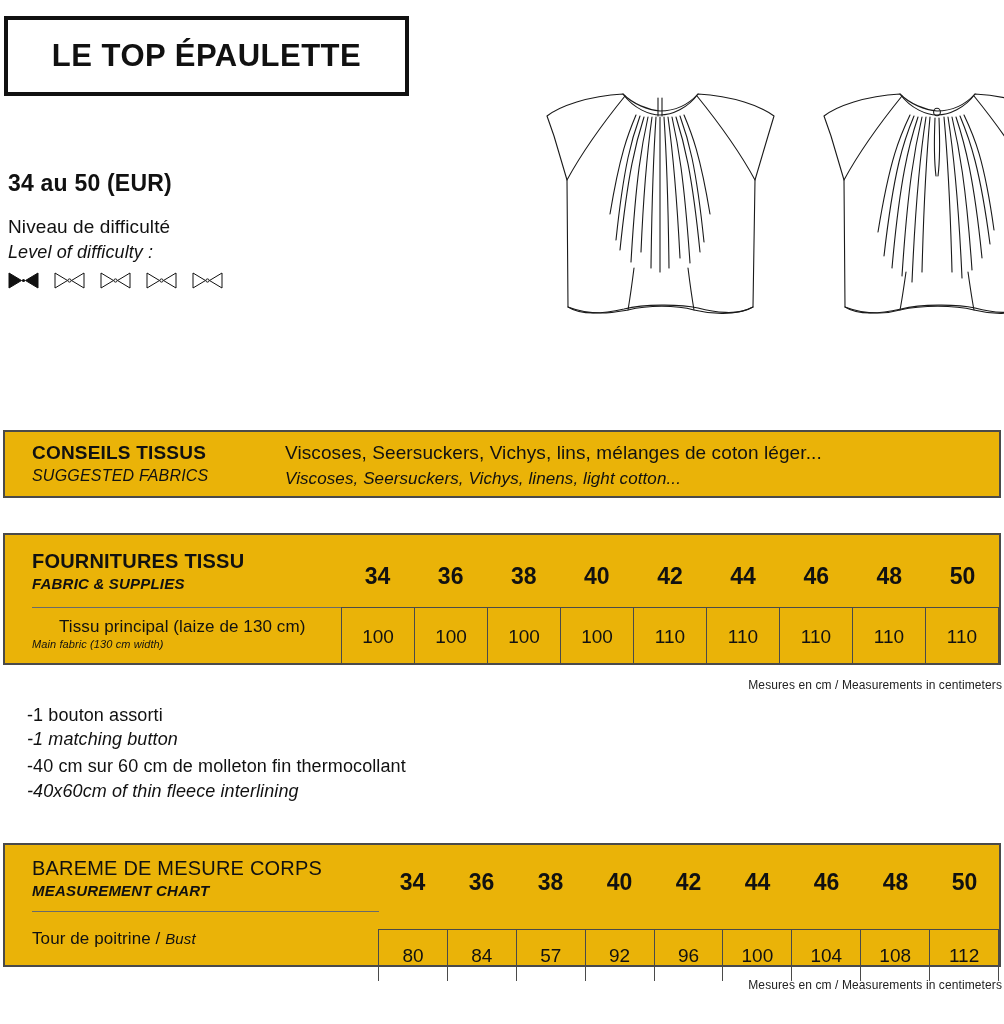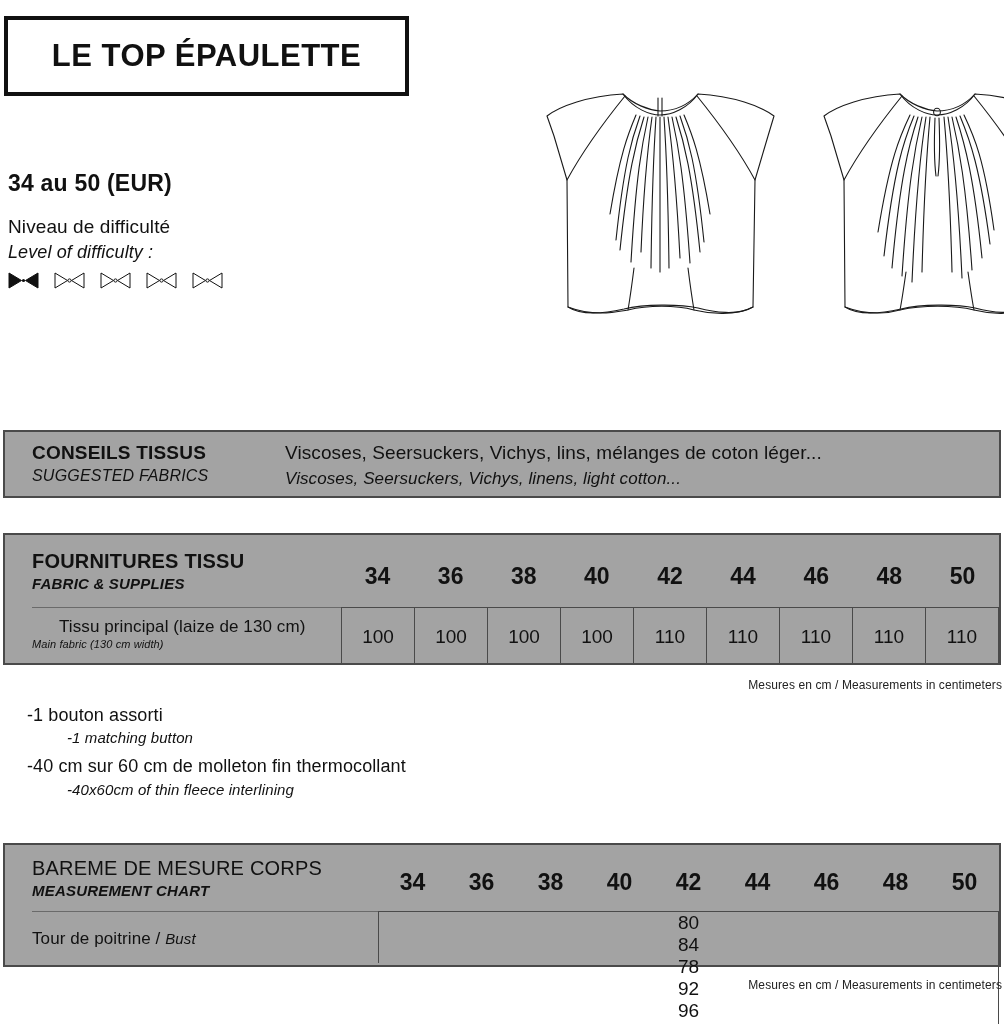--- a/index.html
+++ b/index.html
@@ -77,21 +77,21 @@
     top: 72px;
     width: 556px;
     height: 250px;
   }
   .garment-svg { display: block; }
 
   
   .tbl {
     position: absolute;
     border: 2px solid #4a4a4a;
-    background: #a3a3a3;
+    background: #eab308;
   }
 
   
   #fabric-advice { left: 3px; top: 430px; width: 998px; height: 68px; }
   .fa-inner { position: relative; width: 100%; height: 100%; }
   .fa-label-fr {
     position: absolute; left: 27px; top: 10px;
     font-size: 19px; font-weight: bold; letter-spacing: 0.2px;
   }
   .fa-label-en {
@@ -165,21 +165,21 @@
   #footnote-supplies { left: 600px; top: 678px; width: 402px; }
   #footnote-measure  { left: 600px; top: 978px; width: 402px; }
 
   
   .note-fr {
     position: absolute; left: 27px;
     font-size: 18px; letter-spacing: 0.1px;
   }
   .note-en {
     position: absolute; left: 27px;
-    font-size: 15px; font-style: italic; letter-spacing: 0.1px; margin-left: 40px;
+    font-size: 18px; font-style: italic; letter-spacing: 0.1px;
   }
   #note1-fr { top: 705px; }
   #note1-en { top: 729px; }
   #note2-fr { top: 756px; }
   #note2-en { top: 781px; }
 
   
   #measure-table { left: 3px; top: 843px; width: 998px; height: 124px; }
   .ms-inner { position: relative; width: 100%; height: 100%; }
   .ms-title-fr {
@@ -203,26 +203,25 @@
   .ms-rowline {
     position: absolute; left: 27px; top: 66px; width: 347px;
     border-top: 1px solid #6a6a6a;
   }
   .ms-rowlabel {
     position: absolute; left: 27px; top: 84px;
     font-size: 17px; letter-spacing: 0.1px;
   }
   .ms-rowlabel i { font-size: 15px; }
   .ms-cells {
-    position: absolute; left: 373px; top: 66px;
+    position: absolute; left: 373px; top: 84px;
     width: 621px; height: 52px;
     display: flex;
     border-top: 1px solid #4a4a4a;
     border-left: 1px solid #4a4a4a;
-    flex-direction: column;
   }
   .ms-cell {
     flex: 1 1 0;
     border-right: 1px solid #4a4a4a;
     display: flex; align-items: center; justify-content: center;
     font-size: 19px;
   }
 </style>
 </head>
 <body>
@@ -428,21 +427,21 @@
 
     <div class="ms-rowline"></div>
     <div class="ms-rowlabel">
       <span>Tour de poitrine /</span>
       <i>Bust</i>
     </div>
 
     <div class="ms-cells">
       <div class="ms-cell">80</div>
       <div class="ms-cell">84</div>
-      <div class="ms-cell">78</div>
+      <div class="ms-cell">57</div>
       <div class="ms-cell">92</div>
       <div class="ms-cell">96</div>
       <div class="ms-cell">100</div>
       <div class="ms-cell">104</div>
       <div class="ms-cell">108</div>
       <div class="ms-cell">112</div>
     </div>
   </div>
 </div>
 

